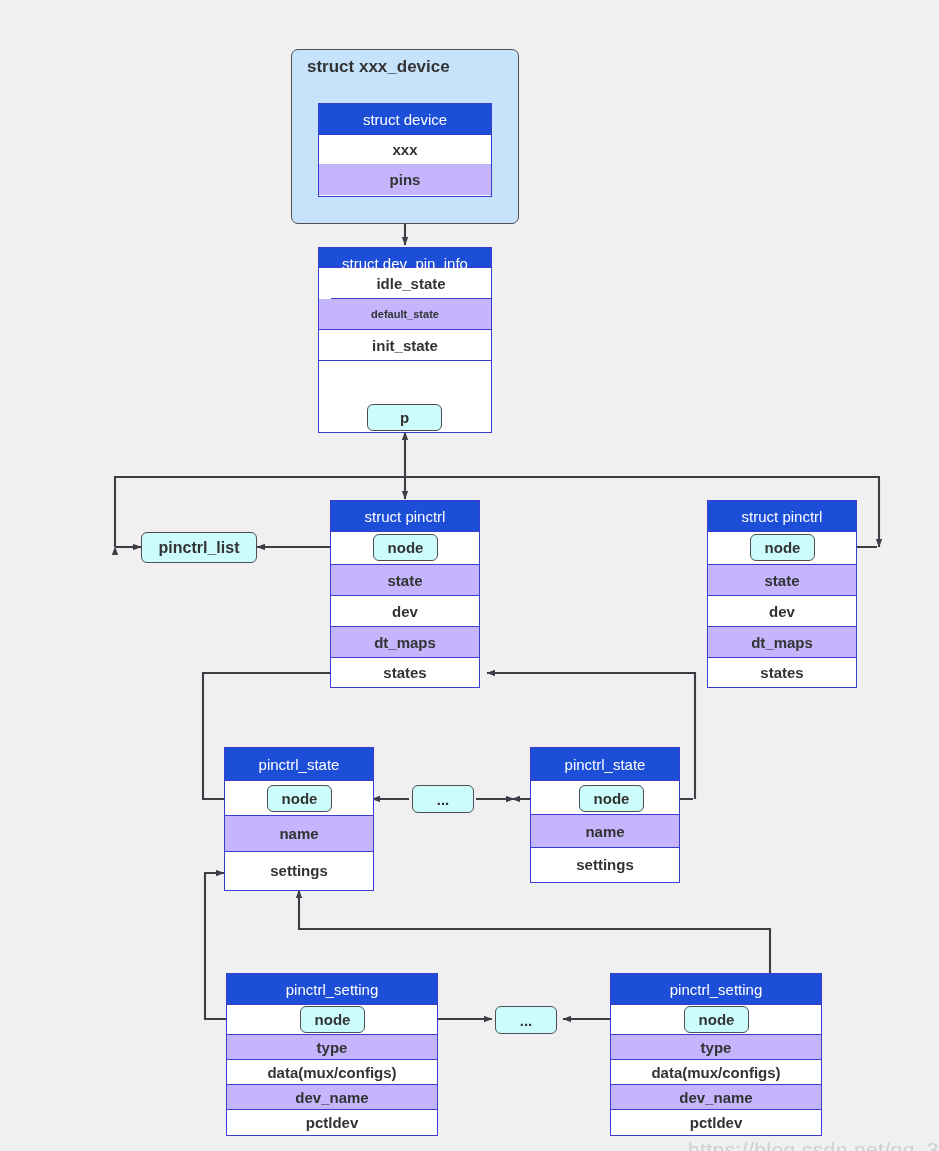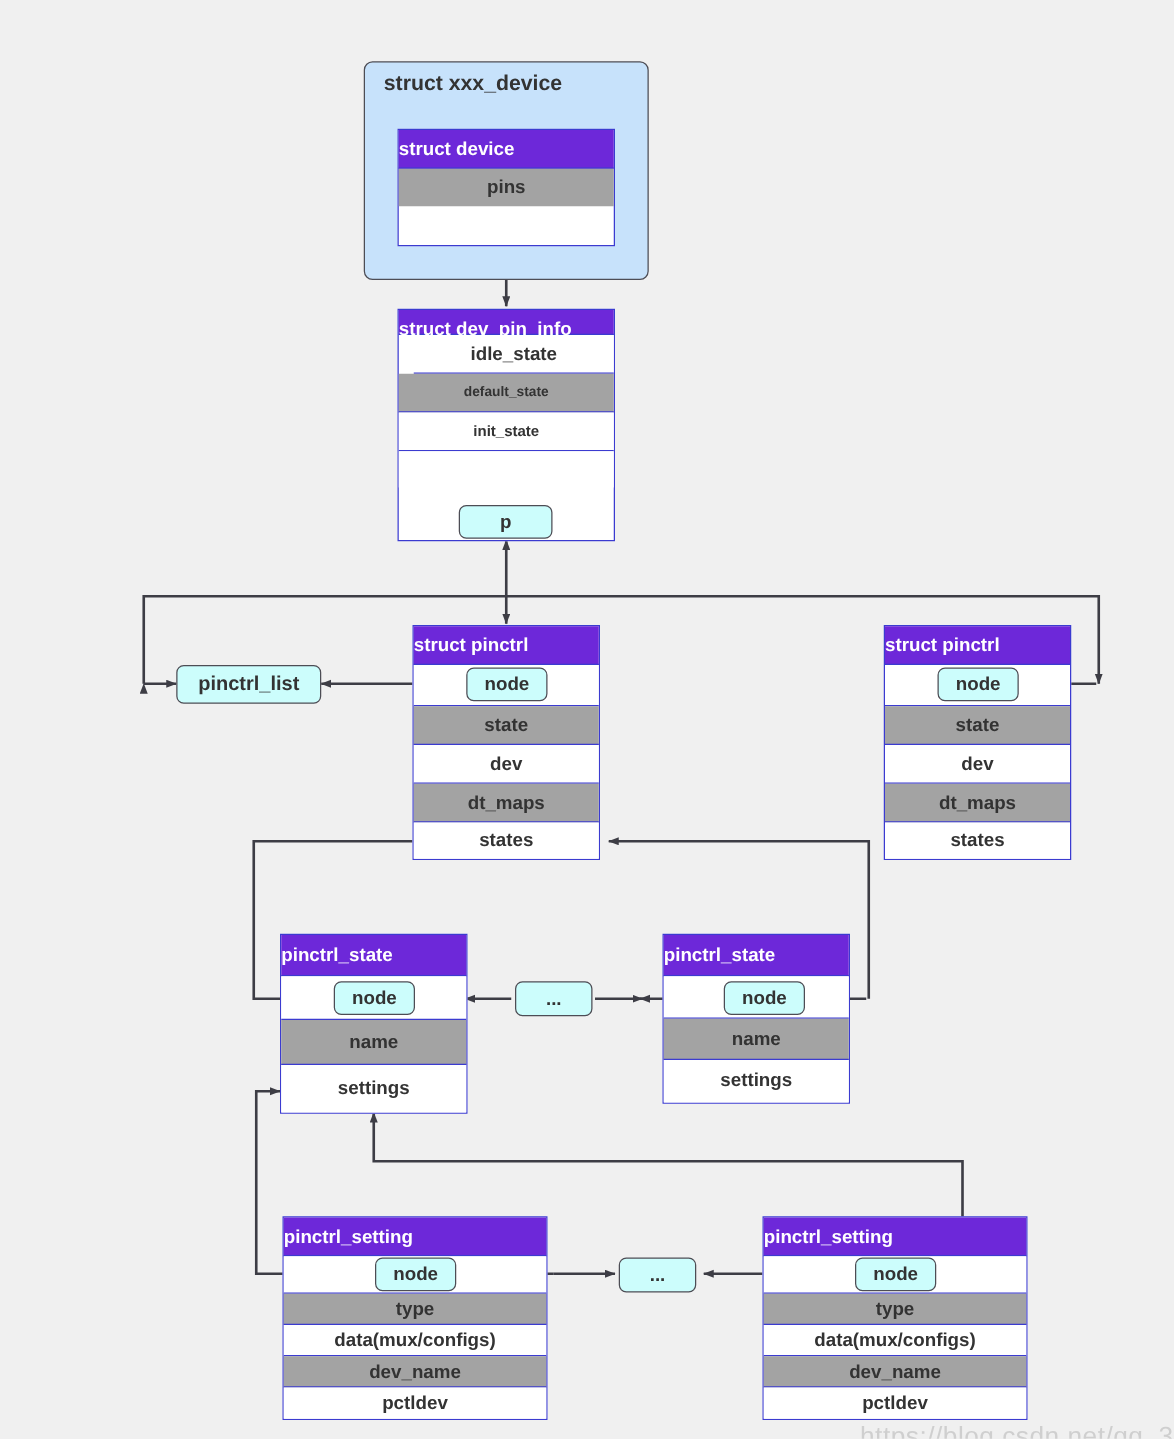--- a/index.html
+++ b/index.html
@@ -29,40 +29,41 @@
   }
 
   
   .struct {
     position: absolute;
     box-sizing: border-box;
     border: 1.4px solid #3b3bd0;
     background: #ffffff;
   }
   .struct .hdr {
-    background: #6d28d9;
+    background: #1d4ed8;
     color: #ffffff;
-    font-weight: bold;
+    font-weight: normal;
+    text-align: center;
     box-sizing: border-box;
     border-bottom: 1.4px solid #3b3bd0;
     white-space: nowrap;
     overflow: visible;
   }
   .struct .row {
     text-align: center;
     color: #333333;
     font-weight: bold;
     box-sizing: border-box;
     border-bottom: 1px solid #b9b9ef;
     background: #ffffff;
     position: relative;
     white-space: nowrap;
   }
   .struct .row.alt {
-    background: #a3a3a3;
+    background: #c4b5fd;
     text-align: center;
   }
   .struct .row.last {
     border-bottom: none;
   }
   .struct .row.solid {
     border-bottom: 1.4px solid #3b3bd0;
   }
 
   
@@ -178,28 +179,29 @@
       <line x1="770" y1="1001" x2="751" y2="1001" marker-end="url(#ah)"></line>
 
     </g>
   </svg>
 
   <div class="outer-box" style="left:291px; top:31px; width:228px; height:175px;"></div>
   <div class="outer-title" style="left:307px; top:39px; font-size:17px;">struct xxx_device</div>
 
   <div class="struct" style="left:318px; top:85px; width:174px; height:94px;">
     <div class="hdr" style="height:31px; line-height:31px; font-size:15px;">struct device</div>
+    <div class="row" style="height:30px; line-height:30px; font-size:15px;">xxx</div>
     <div class="row alt last" style="height:30px; line-height:30px; font-size:15px;">pins</div>
   </div>
 
   <div class="struct" style="left:318px; top:229px; width:174px; height:186px;">
     <div class="hdr" style="height:20px; line-height:31px; font-size:15px;">struct dev_pin_info</div>
     <div class="row solid" style="height:31px; line-height:31px; font-size:15px;margin-left:12px;">idle_state</div>
     <div class="row alt solid" style="height:31px; line-height:31px; font-size:11px;">default_state</div>
-    <div class="row solid" style="height:31px; line-height:31px; font-size:12px;">init_state</div>
+    <div class="row solid" style="height:31px; line-height:31px; font-size:15px;">init_state</div>
     <div class="row last" style="height:29px;"></div>
   </div>
   <div class="pill" style="left:367px; top:386px; width:75px; height:27px; font-size:15px;">p</div>
 
   <div class="pill" style="left:141px; top:514px; width:116px; height:31px; font-size:16px;">pinctrl_list</div>
 
   <div class="struct" style="left:330px; top:482px; width:150px; height:188px;">
     <div class="hdr" style="height:31px; line-height:31px; font-size:15px;">struct pinctrl</div>
     <div class="row solid" style="height:33px;"></div>
     <div class="row alt solid" style="height:31px; line-height:31px; font-size:15px;">state</div>

